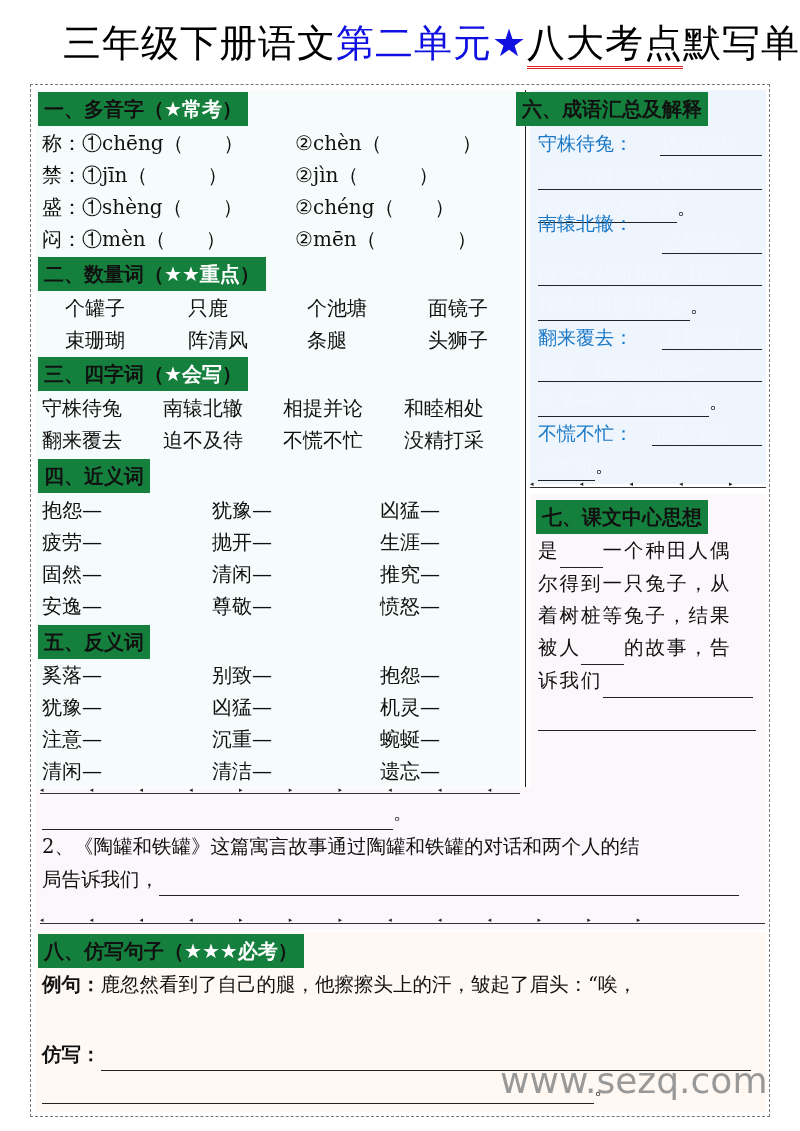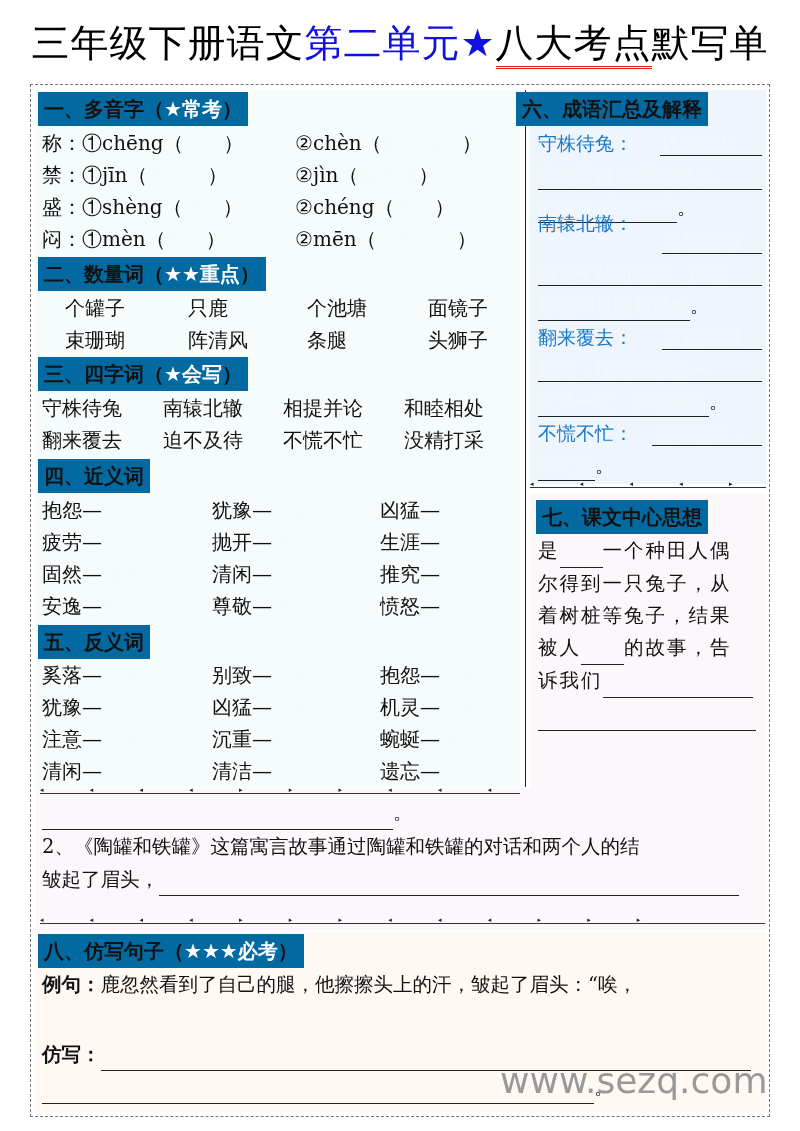--- a/index.html
+++ b/index.html
@@ -1,20 +1,20 @@
 <!DOCTYPE html>
 <html><head>
 <meta charset="utf-8">
 <style>
   * { box-sizing: border-box; margin: 0; padding: 0; }
   html, body { width: 800px; height: 1131px; background: #ffffff; overflow: hidden; }
   body { position: relative; font-family: "DejaVu Serif", "Liberation Serif", serif; color: #111; }
 
   .title {
-    position: absolute; left: 0; top: 18px; width: 800px; text-align: center;
+    position: absolute; left: 0; top: 18px; width: 800px; text-align: right;
     font-family: "DejaVu Sans", "Liberation Sans", sans-serif;
     font-size: 38px; letter-spacing: 1px; color: #000; font-weight: normal;
   }
   .title .blue { color: #1010e0; }
   .title .ul { border-bottom: 3px double #e02020; padding-bottom: 1px; }
 
   .frame {
     position: absolute; left: 30px; top: 84px; width: 740px; height: 1033px;
     border: 1px dashed #777;
   }
@@ -46,21 +46,21 @@
   }
   .hsep {
     position: absolute; height: 1px; border-top: 1px solid #333;
   }
   .hsep::after {
     content: "◂ ◂ ◂ ◂ ▸ ▸ ▸ ◂ ◂ ◂ ▸ ▸ ▸"; position: absolute; top: -8px; left: 0;
     font-size: 7px; color: #222; letter-spacing: 22px; white-space: nowrap; overflow: hidden; width: 100%;
   }
 
   .sec-head {
-    position: absolute; background: #0369a1; height: 34px;
+    position: absolute; background: #15803d; height: 34px;
     font-family: "DejaVu Sans", "Liberation Sans", sans-serif;
     font-size: 20px; font-weight: bold; line-height: 34px; padding: 0 6px; color: #111;
     white-space: nowrap;
   }
   .sec-head .star { color: #ffffff; font-weight: bold; }
 
   .row { position: absolute; font-size: 20px; line-height: 30px; white-space: nowrap; }
   .ans { color: #f4fbfb; }
   .ans-r { color: #f2f8fe; }
   .ans-p { color: #fbf8fb; }
@@ -248,21 +248,21 @@
   <div><span>诉我们</span><span class="ans-p uline" style="width:150px;">不要把一件偶</span></div>
   <div><span class="ans-p uline" style="width:218px;">然发生的事看成不断</span></div>
 </div>
 
 <div class="para" style="left:42px; top:797px; width:722px; font-size:19.5px;">
   <span class="ans-p uline">发生的事，要勤劳务实，不能存侥幸心理</span><span>。</span>
 </div>
 
 <div class="para" style="left:42px; top:831px; width:725px; font-size:19.5px;">
   <div>2、《陶罐和铁罐》这篇寓言故事通过陶罐和铁罐的对话和两个人的结</div>
-  <div style="white-space:nowrap;"><span>皱起了眉头，</span><span class="ans-p uline" style="width:580px; overflow:hidden; vertical-align:bottom; white-space:nowrap;">要正确看待别人和自己的短处和长处，不能只看到别人</span></div>
+  <div style="white-space:nowrap;"><span>局告诉我们，</span><span class="ans-p uline" style="width:580px; overflow:hidden; vertical-align:bottom; white-space:nowrap;">要正确看待别人和自己的短处和长处，不能只看到别人</span></div>
 </div>
 
 <div class="sec-head" style="left:38px; top:934px;">
   <span>八、仿写句子（</span><span class="star">★★★必考</span><span>）</span>
 </div>
 
 <div class="para" style="left:42px; top:969px; width:725px; font-size:19.5px;">
   <div><b style="font-family:'DejaVu Sans','Liberation Sans',sans-serif;">例句：</b><span>鹿忽然看到了自己的腿，他擦擦头上的汗，皱起了眉头：“唉，</span></div>
 </div>
 

